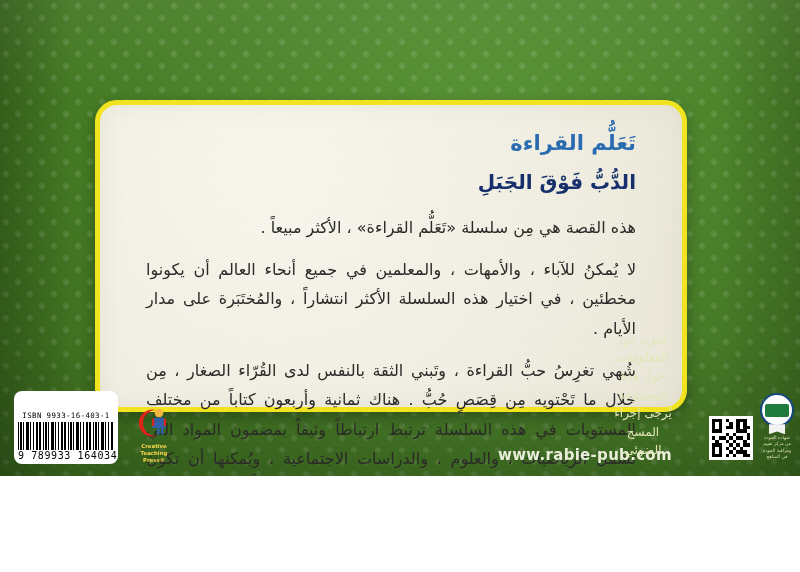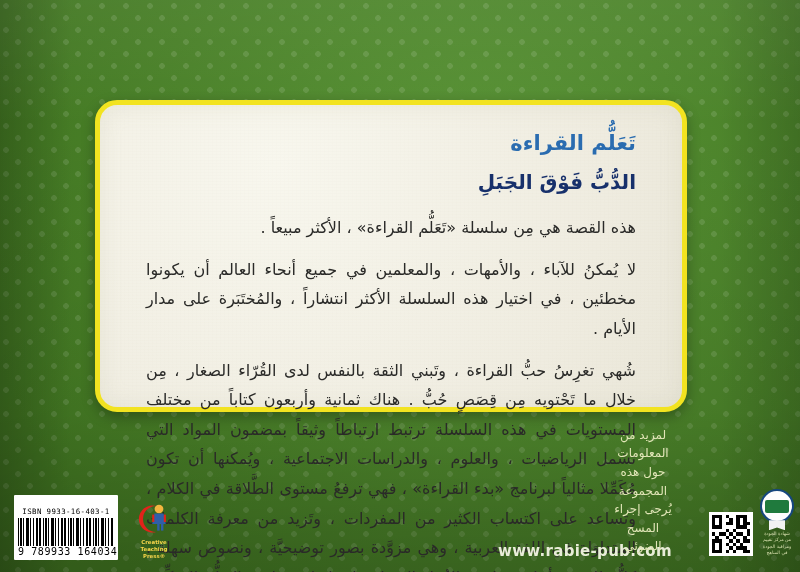--- a/index.html
+++ b/index.html
@@ -9,21 +9,21 @@
   body {
     width: 800px;
     height: 572px;
     overflow: hidden;
     font-family: "DejaVu Sans", sans-serif;
   }
 
   #book-back-cover {
     position: relative;
     width: 800px;
-    height: 572px;
+    height: 476px;
     background-color: #4d8c27;
     background-image:
       radial-gradient(circle at 6px 6px, rgba(255,255,255,0.115) 2.6px, rgba(255,255,255,0) 3.1px),
       radial-gradient(circle at 18px 18px, rgba(255,255,255,0.115) 2.6px, rgba(255,255,255,0) 3.1px),
       radial-gradient(circle at 60% 35%, rgba(255,255,255,0.07), rgba(0,0,0,0.16) 85%);
     background-size: 24px 24px, 24px 24px, 100% 100%;
     overflow: hidden;
     text-decoration: underline;
   }
 
@@ -126,23 +126,23 @@
     height: 100px;
   }
 
   
   #barcode-block {
     position: absolute;
     left: 14px;
     bottom: 12px;
     width: 104px;
     background: #ffffff;
-    padding: 13px 4px 2px 4px;
+    padding: 21px 4px 2px 4px;
     box-sizing: border-box;
-    border-radius: 1px;
+    border-radius: 8px;
   }
   #isbn-text {
     font-family: "DejaVu Sans Mono", monospace;
     font-size: 7.4px;
     color: #000;
     text-align: center;
     letter-spacing: 0.4px;
     line-height: 1.1;
     margin-bottom: 1px;
     white-space: nowrap;

